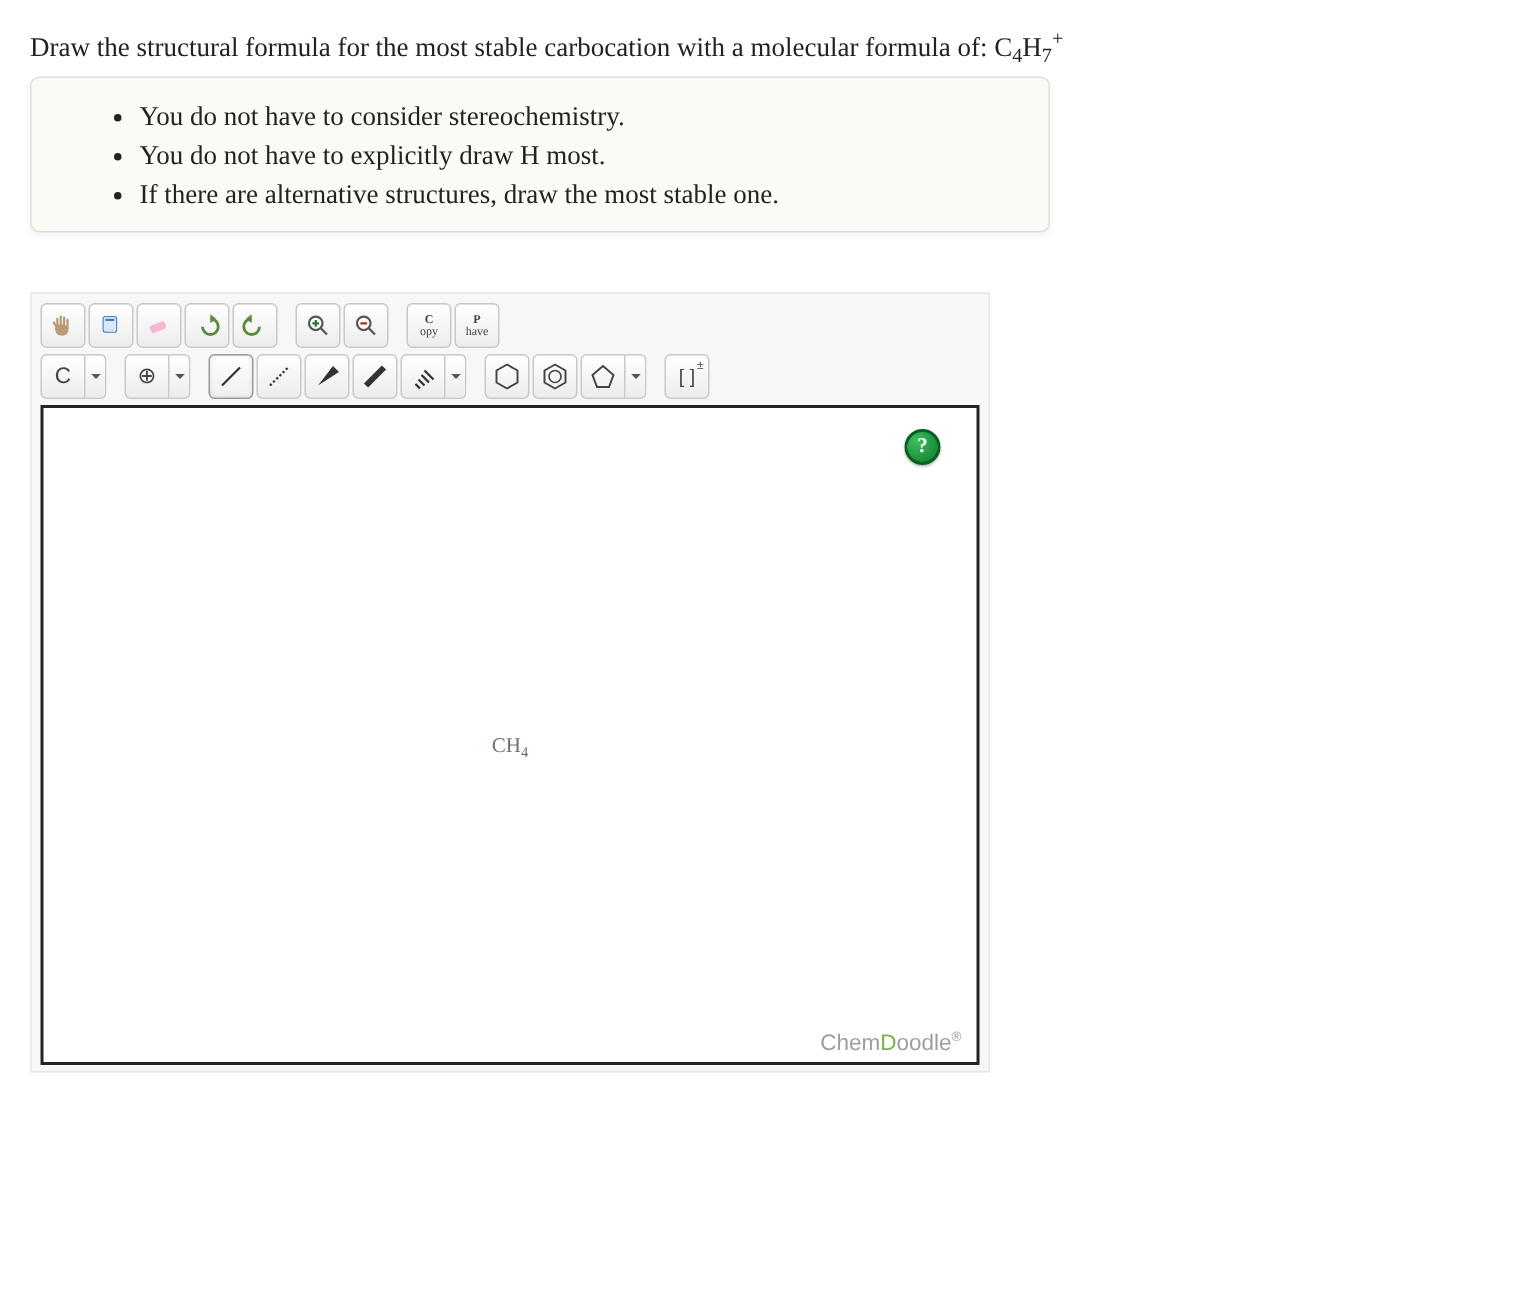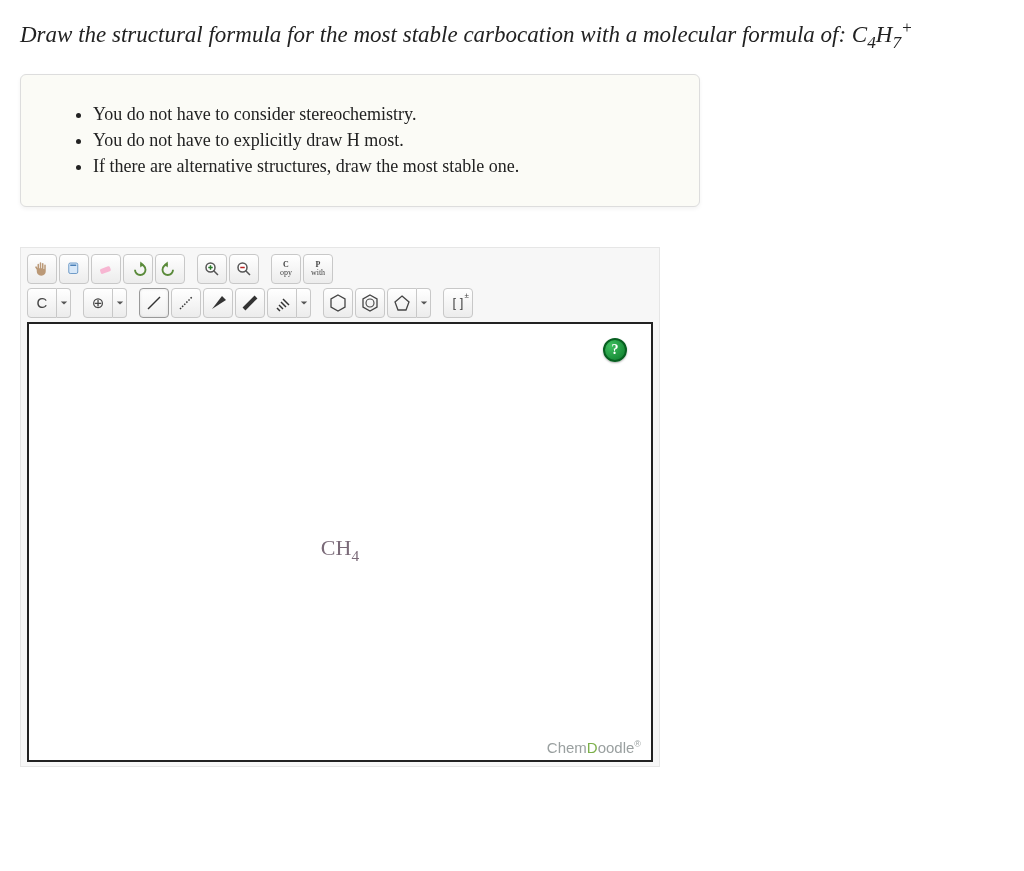--- a/index.html
+++ b/index.html
@@ -5,32 +5,31 @@
   * { box-sizing: border-box; margin: 0; padding: 0; }
   body {
     font-family: Georgia, 'Times New Roman', serif;
     font-size: 18px;
     color: #222;
     background: #fff;
     padding: 18px 20px;
     width: 1024px;
   }
   .question {
-    margin-bottom: 22px;
-    font-size: 23px;
-    font-style: italic;
+    margin-bottom: 5px;
+    font-size: 18px;
   }
   .formula { font-family: Georgia, serif; }
   .sub { font-size: 0.75em; vertical-align: sub; }
   .sup { font-size: 0.75em; vertical-align: super; }
   .hints-box {
     border: 1px solid #ddd;
     border-radius: 6px;
     background: #fbfbf6;
-    padding: 26px 44px;
+    padding: 12px 44px;
     width: 680px;
     box-shadow: 0 2px 4px rgba(0,0,0,0.05);
     margin-bottom: 40px;
   }
   .hints-box ul { list-style: disc; padding-left: 28px; }
   .hints-box li { font-size: 18px; line-height: 1.45; color: #222; }
   
   .sketcher {
     width: 640px;
     background: #f7f7f7;
@@ -90,21 +89,21 @@
     font-size: 14px;
     display:flex;align-items:center;justify-content:center;
     box-shadow: 0 1px 2px rgba(0,0,0,0.3);
     cursor:pointer;
   }
   .canvas-center {
     position:absolute;
     left: 50%; top: 52%;
     transform: translate(-50%,-50%);
     font-family: 'Times New Roman', serif;
-    font-size: 22px;
+    font-size: 14px;
     color: #7a6a78;
   }
   .canvas-center .sub{font-size:0.7em;}
   .brand {
     position:absolute;
     right: 10px; bottom: 4px;
     font-family: Arial, sans-serif;
     font-size: 15px;
     color: #9aa0a0;
     margin-left: 14px;
@@ -181,21 +180,21 @@
     <div class="gap"></div>
     <div class="tbtn">
       <div>
           <div class="tiny" style="font-weight:bold;">C</div>
           <div class="tiny">opy</div>
         </div>
     </div>
     <div class="tbtn">
       <div>
           <div class="tiny" style="font-weight:bold;">P</div>
-          <div class="tiny">with</div>
+          <div class="tiny">have</div>
         </div>
     </div>
   </div>
 
   <div class="toolbar-row">
     <div class="pair">
       <div class="tbtn" style="font-family:Arial;font-size:15px;">C</div>
       <div class="caret">
           <svg viewBox="0 0 10 10">
             <path d="M1 3l4 4 4-4z" fill="#555"></path>

